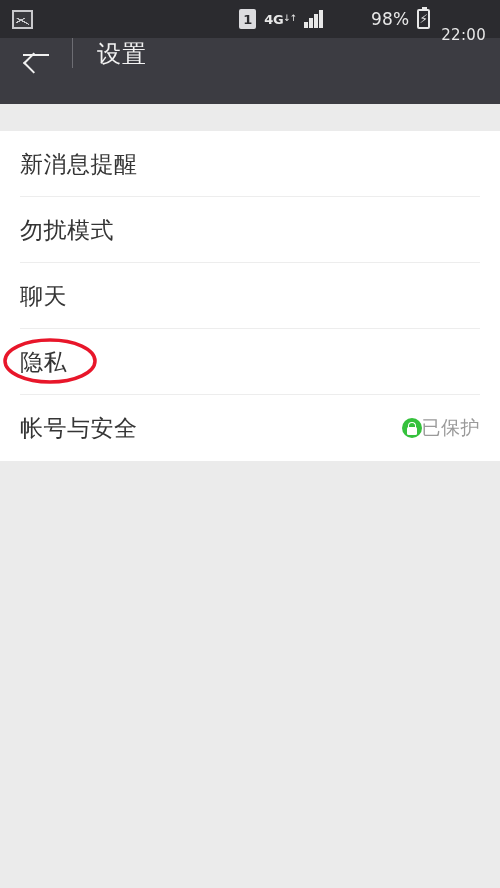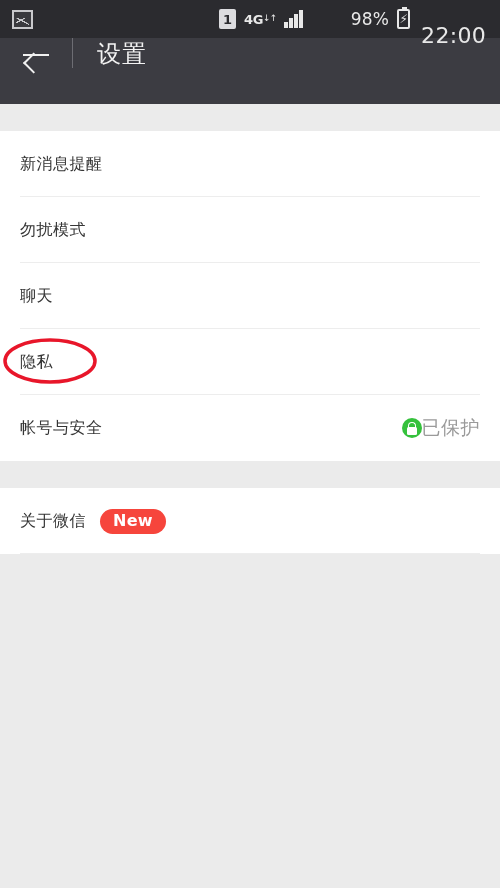--- a/index.html
+++ b/index.html
@@ -96,21 +96,21 @@
     position: absolute;
     top: -4px; left: 3px;
     width: 5px; height: 2px;
     background: #e8e8e8;
   }
   .icon-battery span {
     font-size: 12px;
     line-height: 1;
     color: #e8e8e8;
   }
-  .sb-clock { font-size: 22px; margin-left: 3px; letter-spacing: 0.3px; margin-top: 32px; }
+  .sb-clock { font-size: 15px; margin-left: 3px; letter-spacing: 0.3px; margin-top: 32px; }
 
   
   .app-bar {
     height: 66px;
     background: #3c3c42;
     display: flex;
     align-items: flex-start;
     padding-left: 20px;
     box-sizing: border-box;
   }
@@ -164,21 +164,21 @@
     position: relative;
     cursor: pointer;
   }
   .row .sep {
     position: absolute;
     left: 20px; right: 20px; bottom: 0;
     height: 1px;
     background: #ededed;
   }
   .row-label {
-    font-size: 16px;
+    font-size: 23px;
     color: #353535;
     letter-spacing: 0.5px;
   }
   .row-spacer { flex: 1 1 auto; }
 
   .row-right {
     display: flex;
     align-items: center;
   }
   .lock-badge {
@@ -308,25 +308,19 @@
     </div>
 
   </div>
 
 </div>
 
 <div class="gap gap-mid"></div>
 
 <div class="list-group">
 
-  <div class="row">
-    <span class="row-label">关于微信</span>
-    <span class="new-badge">New</span>
-    <span class="row-spacer"></span>
-    <div class="sep"></div>
-  </div>
 
 
 </div>
 
 <svg class="annotation-layer" viewBox="0 0 500 888" width="500" height="888">
   <ellipse id="ann-ellipse" fill="none" stroke-width="3.5" cx="50" cy="361" rx="45" ry="21" stroke="#e8162a"></ellipse>
 </svg>
 
 </body></html>

